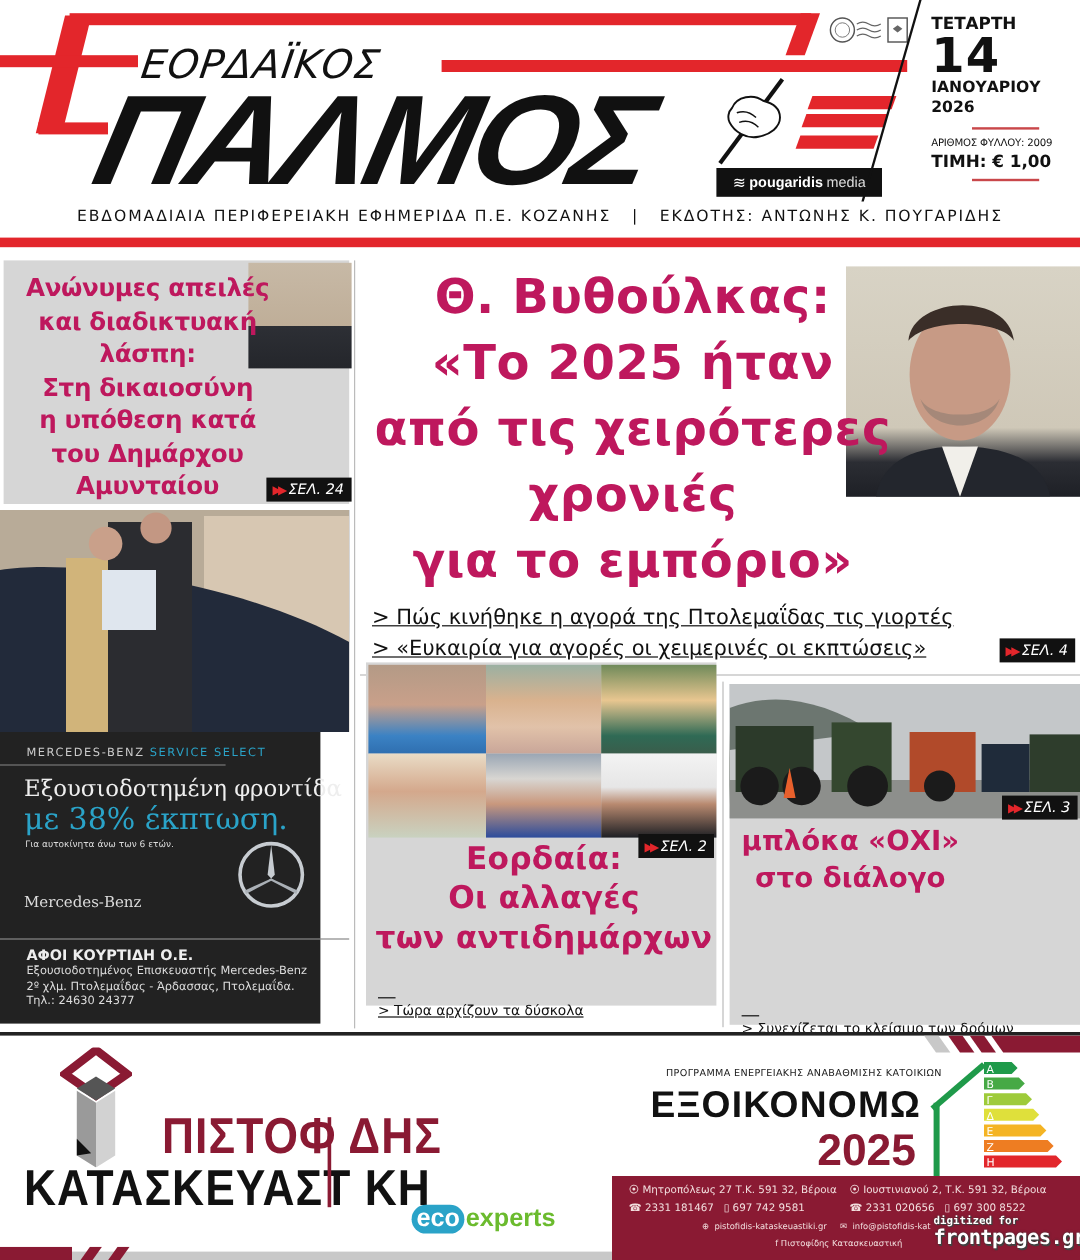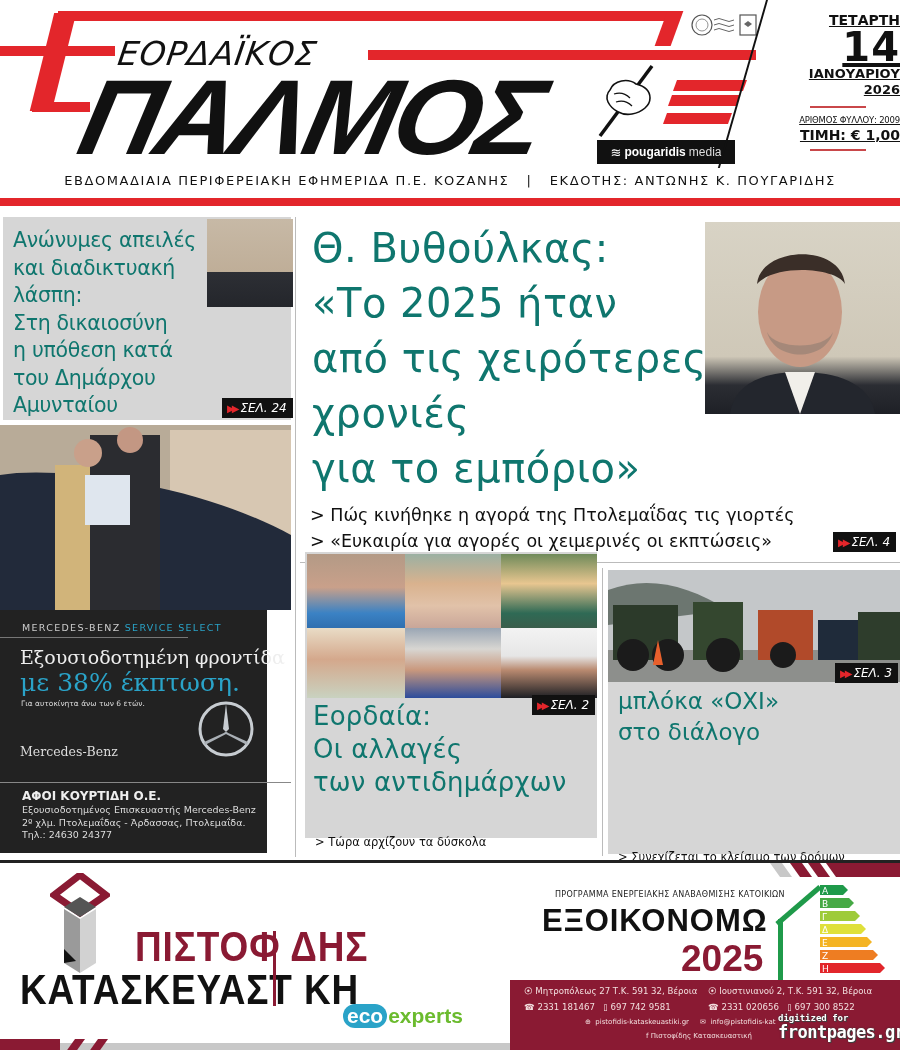--- a/index.html
+++ b/index.html
@@ -18,39 +18,39 @@
 
   .mh-subtitle-top { position: absolute; left: 118px; top: 34px; font-family: "DejaVu Sans", sans-serif; font-style: italic; font-size: 33px; letter-spacing: 1px; color: #111; font-weight: 400; transform: skewX(-8deg); }
   .mh-title { position: absolute; left: 92px; top: 70px; font-family: "Liberation Sans", sans-serif; font-weight: 900; font-style: italic; font-size: 112px; line-height: 100px; letter-spacing: -4px; color: #111; transform: skewX(-12deg) scaleY(0.95); transform-origin: left top; }
   .mh-hand { position: absolute; left: 592px; top: 60px; width: 78px; height: 80px; }
   .mh-brand { position: absolute; left: 597px; top: 140px; width: 138px; height: 24px; background: #111; color: #fff; font-family: "Liberation Sans", sans-serif; font-size: 12px; display: flex; align-items: center; justify-content: center; gap: 3px; }
   .mh-brand b { font-weight: 700; }
   .mh-brand i { font-style: normal; font-weight: 300; color: #ddd; }
   .mh-stamps { position: absolute; left: 690px; top: 12px; width: 70px; height: 26px; }
   .mh-slash { position: absolute; left: 766px; top: 0; width: 2px; height: 168px; background: #111; transform: skewX(-16deg); transform-origin: top; }
 
-  .mh-date { position: absolute; left: 776px; top: 12px; width: 124px; text-align: right; font-family: "DejaVu Sans", sans-serif; font-weight: 700; color: #111; text-decoration: underline; }
+  .mh-date { position: absolute; left: 776px; top: 12px; width: 124px; text-align: left; font-family: "DejaVu Sans", sans-serif; font-weight: 700; color: #111; }
   .mh-date .day { font-size: 14px; line-height: 16px; }
   .mh-date .num { font-size: 40px; line-height: 38px; font-family: "DejaVu Sans", sans-serif; font-weight: 700; letter-spacing: 1px; }
   .mh-date .month { font-size: 13px; line-height: 16px; }
   .mh-date .year { font-size: 13px; line-height: 16px; }
   .mh-date .sep { width: 56px; height: 2px; background: #c9474a; margin: 8px auto 6px; }
   .mh-date .issue { font-size: 8.5px; font-weight: 400; line-height: 12px; letter-spacing: -0.2px; }
   .mh-date .price { font-size: 14px; line-height: 18px; }
 
   .mh-tagline { position: absolute; left: 0; top: 173px; width: 900px; text-align: center; font-family: "DejaVu Sans", sans-serif; font-size: 13px; letter-spacing: 1.6px; color: #111; white-space: nowrap; }
   .mh-bottom-rule { position: absolute; left: 0; top: 198px; width: 900px; height: 8px; background: #e3262b; }
 
   
   .panel { position: absolute; }
   .grey { background: #d6d6d6; }
   .sel-tag { position: absolute; background: #111; color: #fff; font-family: "DejaVu Sans", sans-serif; font-style: italic; font-size: 12px; height: 20px; line-height: 20px; padding: 0 6px 0 5px; white-space: nowrap; }
   .sel-tag .arr { color: #e3262b; font-style: normal; font-size: 10px; margin-right: 4px; letter-spacing: -3px; }
-  .headline { font-family: "DejaVu Sans", sans-serif; font-weight: 400; color: #0f766e; }
-  .bullet { font-family: "DejaVu Sans", sans-serif; color: #111; }
+  .headline { font-family: "DejaVu Sans", sans-serif; font-weight: 700; color: #be185d; text-align: center; }
+  .bullet { font-family: "DejaVu Sans", sans-serif; color: #111; text-decoration: underline; }
 
   
   .photo { position: absolute; overflow: hidden; }
 
   
   #story-left { left: 3px; top: 217px; width: 288px; height: 203px; }
   #story-left .headline { position: absolute; left: 10px; top: 10px; width: 220px; font-size: 20.5px; line-height: 27.5px; letter-spacing: -0.3px; }
   #story-left .photo { left: 204px; top: 2px; width: 86px; height: 88px; background: linear-gradient(180deg, #c7b9a6 0%, #bfae98 60%, #2d2f35 60%, #24262b 100%); }
 
   

